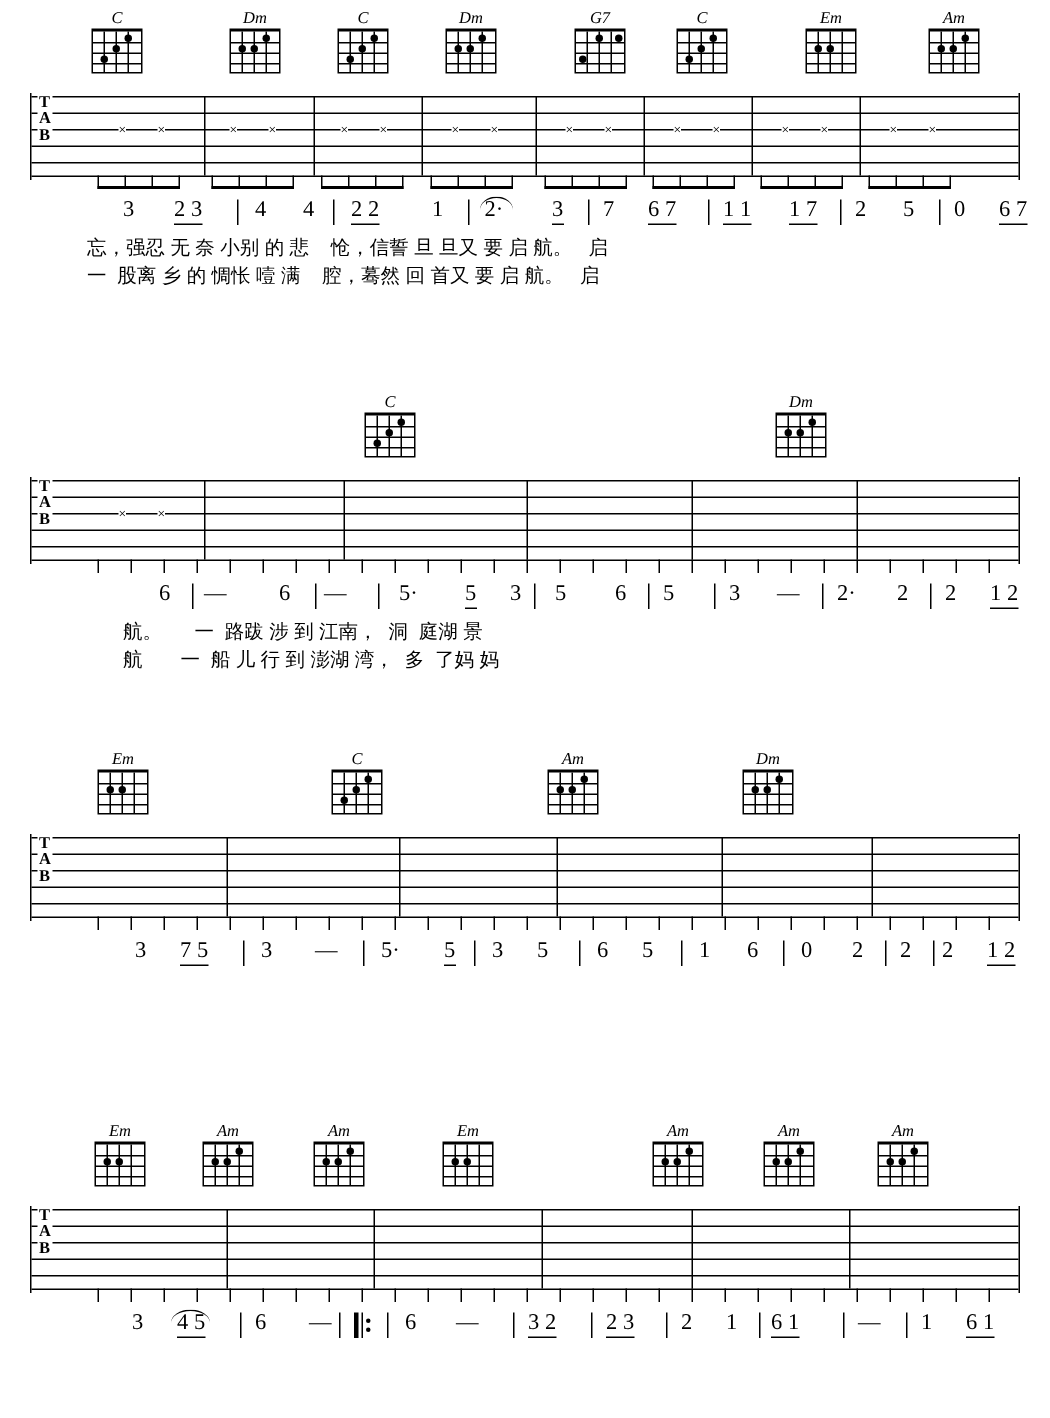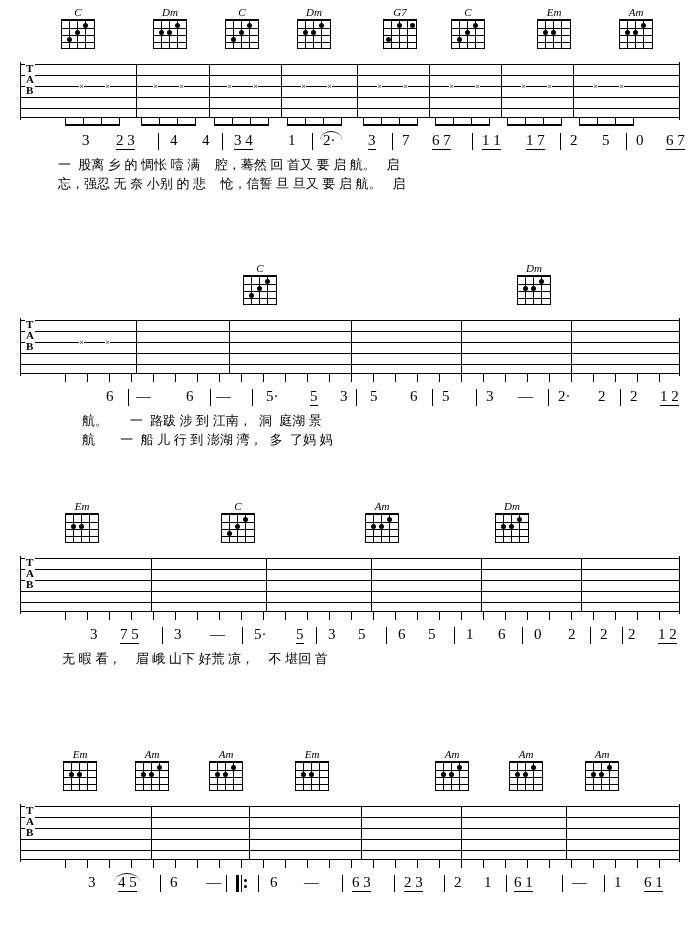--- a/index.html
+++ b/index.html
@@ -395,21 +395,21 @@
       <div class="beam" style="left:414px;width:55px;"></div>
       <div class="beam" style="left:486px;width:55px;"></div>
       <div class="beam" style="left:558px;width:55px;"></div>
     </div>
 
     <div class="numrow" style="margin-top:12px;">
       <div class="num" style="left:62px;">3</div>
       <div class="num" style="left:96px;"><span class="u1">2 3</span></div>
       <div class="num" style="left:150px;">4</div>
       <div class="num" style="left:182px;">4</div>
-      <div class="num" style="left:214px;"><span class="u1">3 4</span></div>
+      <div class="num" style="left:214px;"><span class="u1">2 2</span></div>
       <div class="num" style="left:268px;">1</div>
       <div class="slur" style="left:300px;top:-1px;"></div>
       <div class="num" style="left:303px;">2·</div>
       <div class="num" style="left:348px;"><span class="u1">3</span></div>
       <div class="num" style="left:382px;">7</div>
       <div class="num" style="left:412px;"><span class="u1">6 7</span></div>
       <div class="num" style="left:462px;"><span class="u1">1 1</span></div>
       <div class="num" style="left:506px;"><span class="u1">1 7</span></div>
       <div class="num" style="left:550px;">2</div>
       <div class="num" style="left:582px;">5</div>
@@ -418,24 +418,24 @@
       <div class="vbar" style="left:138px;"></div>
       <div class="vbar" style="left:202px;"></div>
       <div class="vbar" style="left:292px;"></div>
       <div class="vbar" style="left:372px;"></div>
       <div class="vbar" style="left:452px;"></div>
       <div class="vbar" style="left:540px;"></div>
       <div class="vbar" style="left:606px;"></div>
     </div>
 
     <div class="lyricrow">
+      <div class="lyr" style="left:38px;">忘，强忍 无 奈 小别 的 悲    怆，信誓 旦 旦又 要 启 航。   启</div>
+    </div>
+    <div class="lyricrow">
       <div class="lyr" style="left:38px;">一  股离 乡 的 惆怅 噎 满    腔，蓦然 回 首又 要 启 航。   启</div>
-    </div>
-    <div class="lyricrow">
-      <div class="lyr" style="left:38px;">忘，强忍 无 奈 小别 的 悲    怆，信誓 旦 旦又 要 启 航。   启</div>
     </div>
   </div>
 
   <div class="system" style="position:absolute;left:0;top:262px;">
     <div class="chords">
       <div class="chord" style="left:238px;">
         <div class="chord-name">C</div>
         <div class="grid">
           <div class="v"></div>
             <div class="v"></div>
@@ -675,23 +675,20 @@
       <div class="vbar" style="left:142px;"></div>
       <div class="vbar" style="left:222px;"></div>
       <div class="vbar" style="left:296px;"></div>
       <div class="vbar" style="left:366px;"></div>
       <div class="vbar" style="left:434px;"></div>
       <div class="vbar" style="left:502px;"></div>
       <div class="vbar" style="left:570px;"></div>
       <div class="vbar" style="left:602px;"></div>
     </div>
 
-    <div class="lyricrow">
-      <div class="lyr" style="left:42px;">无 暇 看，    眉 峨 山下 好荒 凉，    不 堪回 首</div>
-    </div>
   </div>
 
   <div class="system" style="position:absolute;left:0;top:748px;">
     <div class="chords">
       <div class="chord" style="left:58px;">
         <div class="chord-name">Em</div>
         <div class="grid">
           <div class="v"></div>
             <div class="v"></div>
             <div class="v"></div>
@@ -841,21 +838,21 @@
       <div class="num" style="left:150px;">6</div>
       <div class="num" style="left:186px;">—</div>
       <div class="repeat" style="left:216px;">
         <div class="thick"></div>
           <div class="thin"></div>
           <div class="d1"></div>
           <div class="d2"></div>
       </div>
       <div class="num" style="left:250px;">6</div>
       <div class="num" style="left:284px;">—</div>
-      <div class="num" style="left:332px;"><span class="u1">6 3</span></div>
+      <div class="num" style="left:332px;"><span class="u1">3 2</span></div>
       <div class="num" style="left:384px;"><span class="u1">2 3</span></div>
       <div class="num" style="left:434px;">2</div>
       <div class="num" style="left:464px;">1</div>
       <div class="num" style="left:494px;"><span class="u1">6 1</span></div>
       <div class="num" style="left:552px;">—</div>
       <div class="num" style="left:594px;">1</div>
       <div class="num" style="left:624px;"><span class="u1">6 1</span></div>
       <div class="vbar" style="left:140px;"></div>
       <div class="vbar" style="left:206px;"></div>
       <div class="vbar" style="left:238px;"></div>

